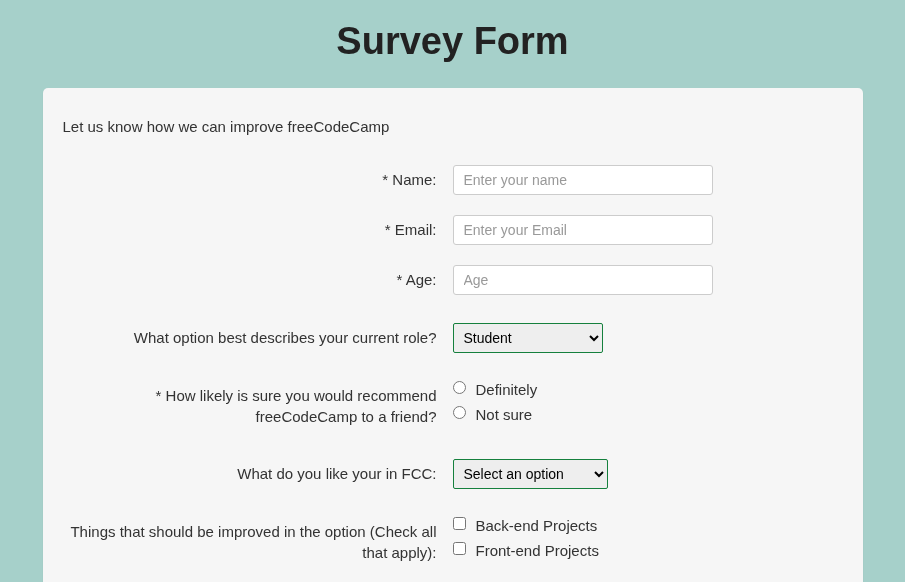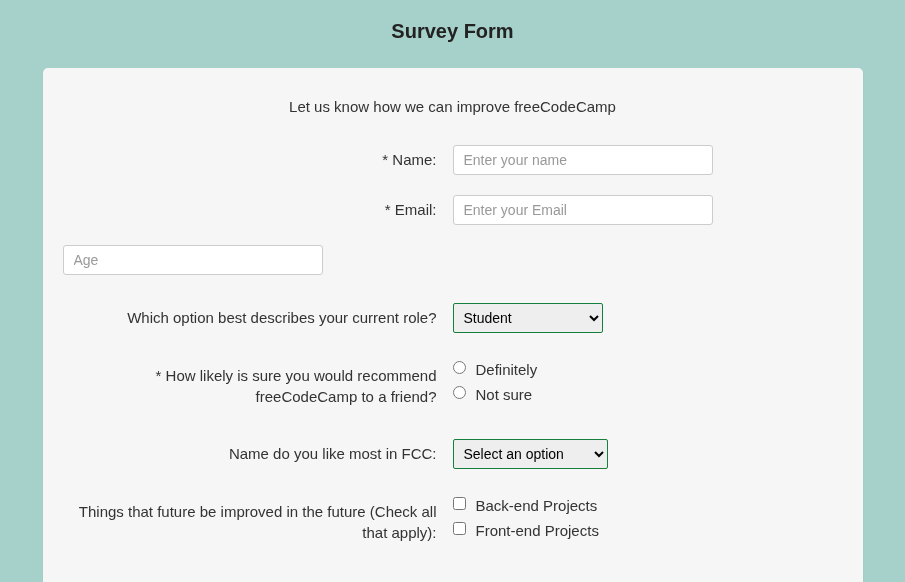--- a/index.html
+++ b/index.html
@@ -8,35 +8,34 @@
       padding: 0;
     }
     body {
       font-family: "Trebuchet MS", "Lucida Grande", Arial, sans-serif;
       background-color: #a6d0ca;
       padding: 0;
       color: #333;
     }
     h1 {
       text-align: center;
-      font-size: 20px;
+      font-size: 38px;
       font-weight: bold;
       padding: 20px 0 10px 0;
       color: #222;
     }
     .form-card {
       background-color: #f6f6f6;
       width: 820px;
       margin: 15px auto 0 auto;
       border-radius: 5px;
       padding: 30px 20px 20px 20px;
       box-shadow: 0 1px 2px rgba(0,0,0,0.05);
     }
     .intro {
-      text-align: center;
       font-size: 15px;
       margin-bottom: 30px;
       color: #333;
     }
     .row {
       display: flex;
       align-items: flex-start;
       margin-bottom: 28px;
     }
     .row.tight {
@@ -109,27 +108,28 @@
   </div>
 
   <div class="row tight">
     <div class="label-col">* Email:</div>
     <div class="input-col">
       <input type="email" placeholder="Enter your Email" style="">
     </div>
   </div>
 
   <div class="row">
+    <div class="label-col">* Age:</div>
     <div class="input-col">
       <input type="number" placeholder="Age" style="">
     </div>
   </div>
 
   <div class="row">
-    <div class="label-col">Which option best describes your current role?</div>
+    <div class="label-col">What option best describes your current role?</div>
     <div class="input-col">
       <select class="role">
         <option>Student</option>
       </select>
     </div>
   </div>
 
   <div class="row">
     <div class="label-col">* How likely is sure you would recommend freeCodeCamp to a friend?</div>
     <div class="input-col">
@@ -138,30 +138,30 @@
         <span>Definitely</span>
       </div>
       <div class="radio-line">
         <input type="radio" name="rec" style="">
         <span>Not sure</span>
       </div>
     </div>
   </div>
 
   <div class="row">
-    <div class="label-col">Name do you like most in FCC:</div>
+    <div class="label-col">What do you like your in FCC:</div>
     <div class="input-col">
       <select class="like">
         <option>Select an option</option>
       </select>
     </div>
   </div>
 
   <div class="row">
-    <div class="label-col">Things that future be improved in the future (Check all that apply):</div>
+    <div class="label-col">Things that should be improved in the option (Check all that apply):</div>
     <div class="input-col">
       <div class="check-line">
         <input type="checkbox" style="">
         <span>Back-end Projects</span>
       </div>
       <div class="check-line">
         <input type="checkbox" style="">
         <span>Front-end Projects</span>
       </div>
 

